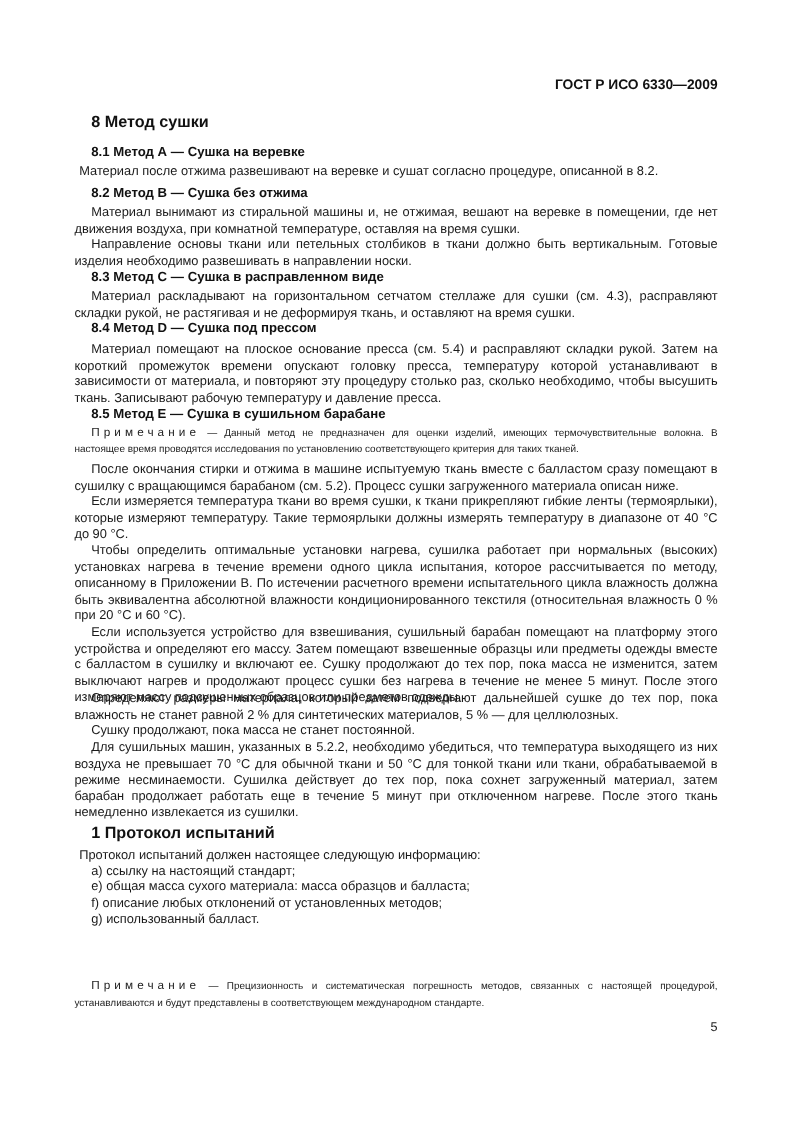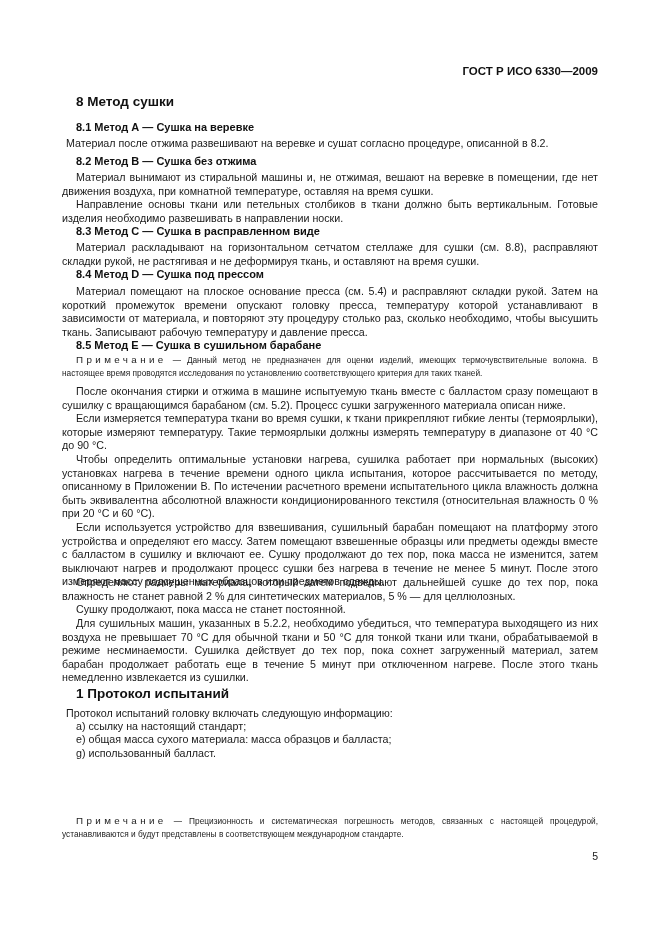--- a/index.html
+++ b/index.html
@@ -27,40 +27,41 @@
   <div class="h1" style="top:94px">8  Метод сушки</div>
 
   <div class="h2" style="top:121px">8.1  Метод А — Сушка на веревке</div>
   <div class="p noind" style="top:137px">Материал после отжима развешивают на веревке и сушат согласно процедуре, описанной в 8.2.</div>
 
   <div class="h2" style="top:155px">8.2  Метод В — Сушка без отжима</div>
   <div class="p ind" style="top:171px">Материал вынимают из стиральной машины и, не отжимая, вешают на веревке в помещении, где нет движения воздуха, при комнатной температуре,  оставляя на время сушки.</div>
   <div class="p ind" style="top:198px">Направление основы ткани или петельных столбиков в ткани должно быть вертикальным. Готовые изделия необходимо развешивать в направлении носки.</div>
 
   <div class="h2" style="top:225px">8.3  Метод С — Сушка в расправленном виде</div>
-  <div class="p ind" style="top:241px">Материал раскладывают на горизонтальном сетчатом стеллаже для сушки (см. 8.8), расправляют складки рукой, не растягивая и не деформируя ткань, и оставляют на время сушки.</div>
+  <div class="p ind" style="top:241px">Материал раскладывают на горизонтальном сетчатом стеллаже для сушки (см. 4.3), расправляют складки рукой, не растягивая и не деформируя ткань, и оставляют на время сушки.</div>
 
   <div class="h2" style="top:268px">8.4  Метод D — Сушка под прессом</div>
   <div class="p ind" style="top:285px">Материал помещают на плоское основание пресса (см. 5.4) и расправляют складки рукой. Затем на короткий промежуток времени опускают головку пресса, температуру которой устанавливают в зависимости от материала, и повторяют эту процедуру столько раз, сколько необходимо, чтобы высушить ткань. Записывают рабочую температуру и давление пресса.</div>
 
   <div class="h2" style="top:339px">8.5  Метод Е — Сушка в сушильном барабане</div>
   <div class="note" style="top:354px;text-indent:14px"><span class="lbl">Примечание</span><span> — Данный метод не предназначен для оценки изделий, имеющих термочувствительные волокна. В настоящее время проводятся исследования по установлению соответствующего критерия для таких тканей.</span></div>
 
   <div class="p ind" style="top:385px">После окончания стирки и отжима в машине испытуемую ткань вместе с балластом сразу помещают в сушилку с вращающимся барабаном (см. 5.2). Процесс сушки загруженного материала описан ниже.</div>
   <div class="p ind" style="top:412px">Если измеряется температура ткани во время сушки, к ткани прикрепляют гибкие ленты (термоярлыки), которые измеряют температуру. Такие термоярлыки должны измерять температуру в диапазоне от 40 °С до 90 °С.</div>
   <div class="p ind" style="top:453px">Чтобы определить оптимальные установки нагрева, сушилка работает при нормальных (высоких) установках нагрева в течение времени одного цикла испытания, которое рассчитывается по методу, описанному в Приложении В. По истечении расчетного времени испытательного цикла влажность должна быть эквивалентна абсолютной влажности кондиционированного текстиля (относительная влажность 0 % при 20 °С и 60 °С).</div>
   <div class="p ind" style="top:521px">Если используется устройство для взвешивания, сушильный барабан помещают на платформу этого устройства и определяют его массу. Затем помещают взвешенные образцы или предметы одежды вместе с балластом в сушилку и включают ее. Сушку продолжают до тех пор, пока масса не изменится, затем выключают нагрев и продолжают процесс сушки без нагрева в течение не менее 5 минут. После этого измеряют массу подсушенных образцов или предметов одежды.</div>
   <div class="p ind" style="top:576px">Определяют размеры материала, который затем подвергают дальнейшей сушке до тех пор, пока влажность не станет равной 2 % для синтетических материалов, 5 % — для целлюлозных.</div>
   <div class="p ind" style="top:603px">Сушку продолжают, пока масса не станет постоянной.</div>
   <div class="p ind" style="top:617px">Для сушильных машин, указанных в 5.2.2, необходимо убедиться, что температура выходящего из них воздуха не превышает 70 °С для обычной ткани и 50 °С для тонкой ткани или ткани, обрабатываемой в режиме несминаемости. Сушилка действует до тех пор, пока сохнет загруженный материал, затем барабан продолжает работать еще в течение 5 минут при отключенном нагреве. После этого ткань немедленно извлекается из сушилки.</div>
 
   <div class="h1" style="top:686px">1  Протокол испытаний</div>
-  <div class="p noind" style="top:707px">Протокол испытаний головку включать следующую информацию:</div>
+  <div class="p noind" style="top:707px">Протокол испытаний должен настоящее следующую информацию:</div>
   <div class="list" style="top:720px">
     <div>a)  ссылку на настоящий стандарт;</div>
     <div>e)  общая масса сухого материала: масса образцов и балласта;</div>
+    <div>f)  описание любых отклонений от установленных методов;</div>
     <div>g)  использованный балласт.</div>
   </div>
 
   <div class="note" style="top:815px;text-indent:14px"><span class="lbl">Примечание</span><span> — Прецизионность и систематическая погрешность методов, связанных с настоящей процедурой, устанавливаются и будут представлены в соответствующем международном стандарте.</span></div>
 </div>
 
 <div class="pn">5</div>
 
 </body></html>

